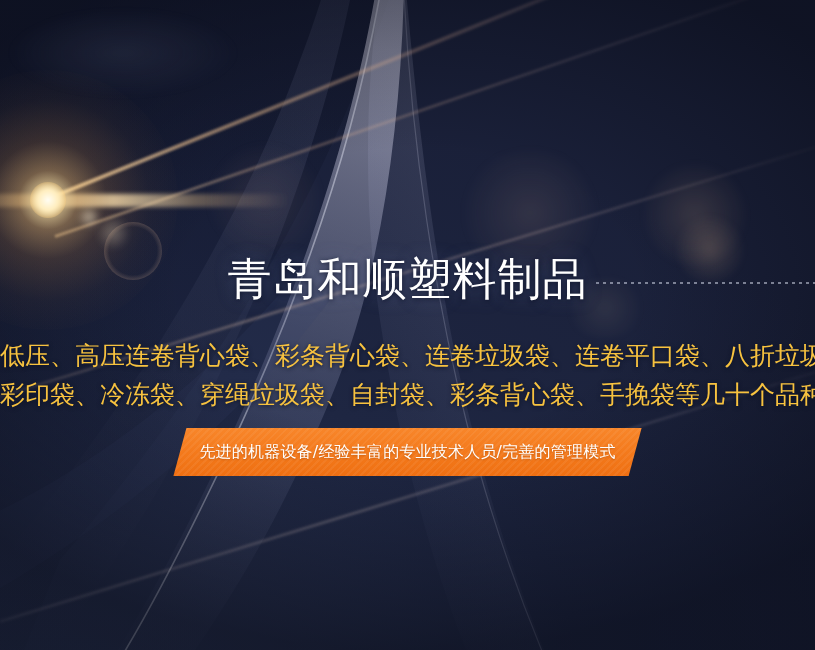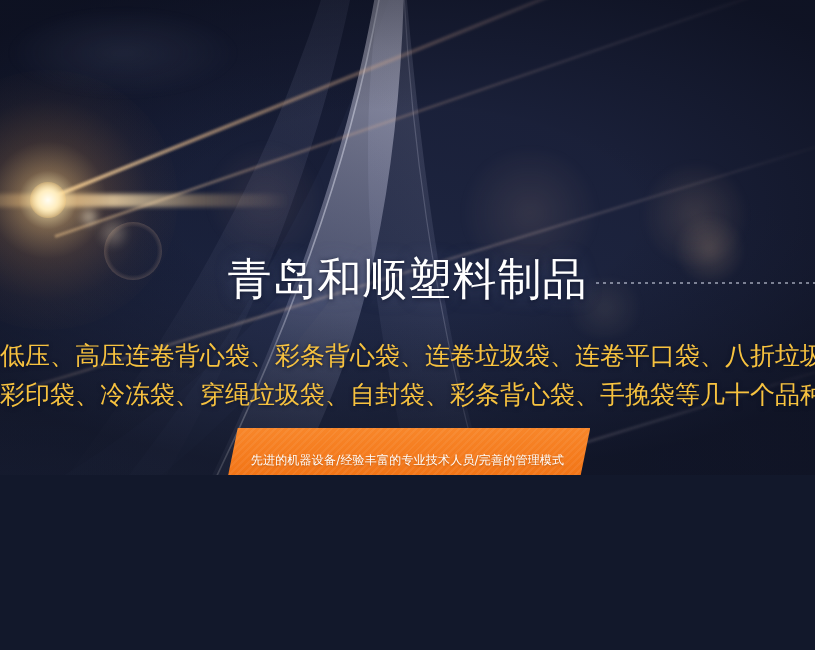--- a/index.html
+++ b/index.html
@@ -3,21 +3,21 @@
 <meta charset="utf-8">
 <style>
   html, body {
     margin: 0;
     padding: 0;
     background: #12182b;
   }
   #banner {
     position: relative;
     width: 815px;
-    height: 475px;
+    height: 650px;
     overflow: hidden;
     font-family: "DejaVu Sans", "Liberation Sans", sans-serif;
     background: #0f766e;
   }
 
   
   .bg-base {
     position: absolute;
     inset: 0;
     background:
@@ -200,26 +200,26 @@
   .ribbon-wrap {
     position: absolute;
     left: 0; right: 0;
     top: 428px;
     display: flex;
     justify-content: center;
   }
   .ribbon {
     position: relative;
     height: 32px;
-    padding: 16px 26px;
+    padding: 8px 26px;
     display: flex;
     align-items: center;
     justify-content: center;
     color: #ffffff;
-    font-size: 12px;
+    font-size: 16px;
     line-height: 32px;
     letter-spacing: 0.2px;
     white-space: nowrap;
     background:
       repeating-linear-gradient(135deg, rgba(255,255,255,0.055) 0 2px, rgba(255,255,255,0) 2px 5px),
       linear-gradient(180deg, #f8862a 0%, #f47a1c 50%, #ee6f12 100%);
     clip-path: polygon(13px 0, 100% 0, calc(100% - 13px) 100%, 0 100%);
     box-shadow: 0 1px 6px rgba(0,0,0,0.35);
     text-shadow: 0 1px 2px rgba(140,60,0,0.45);
   }

